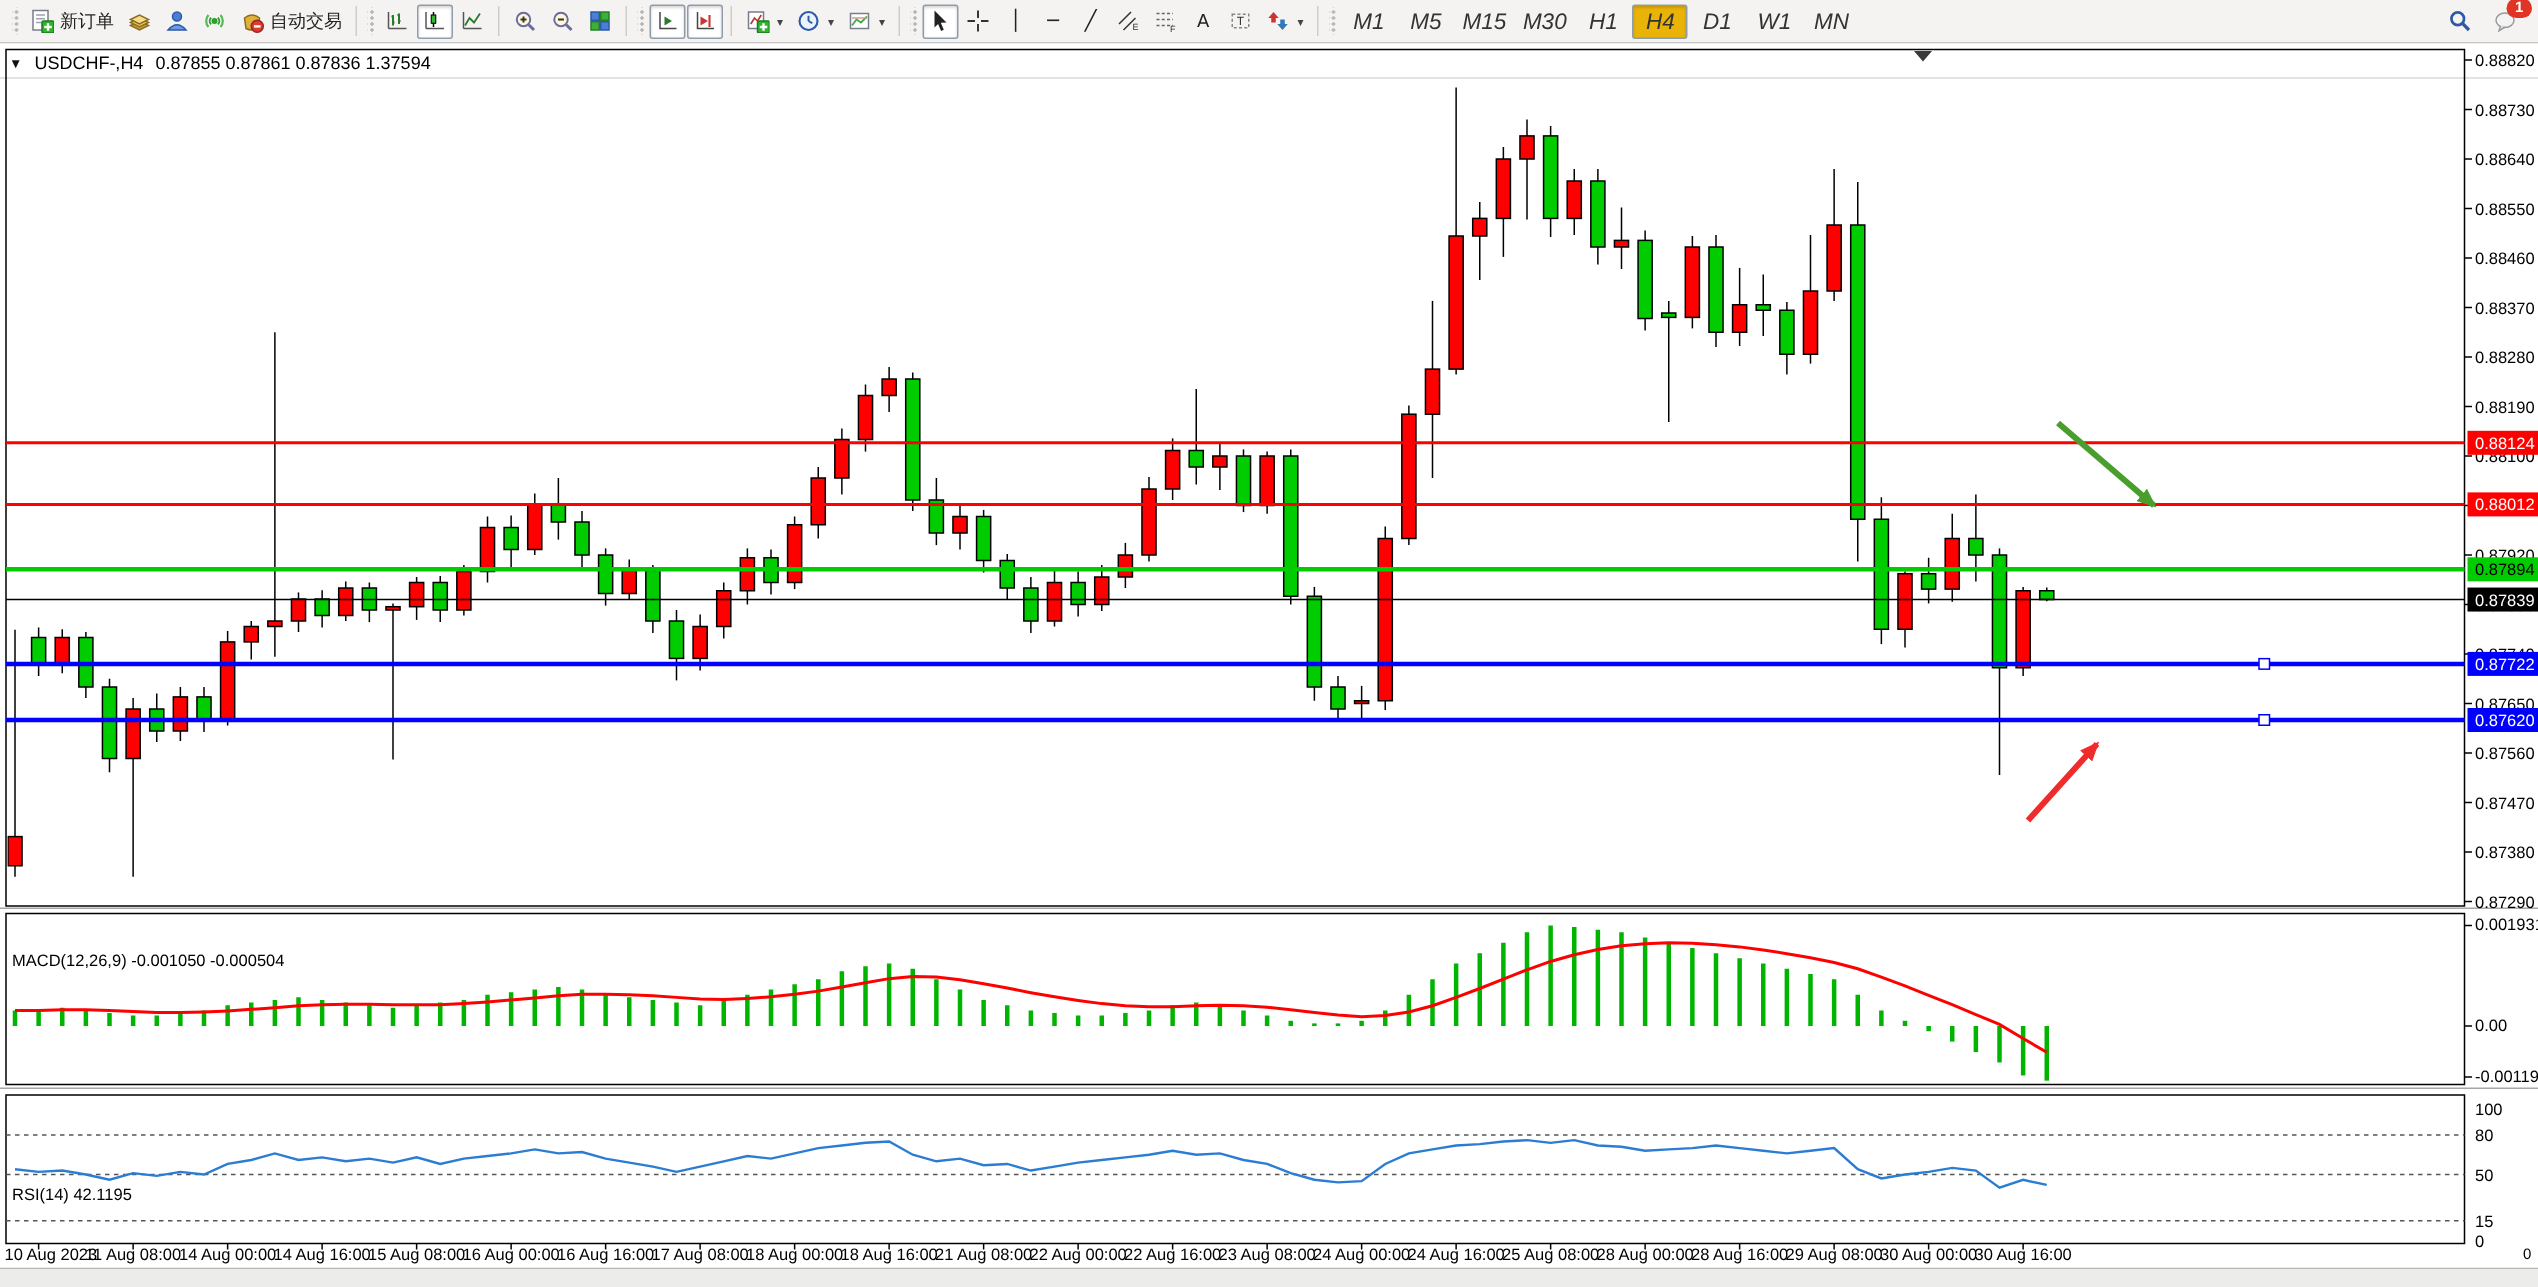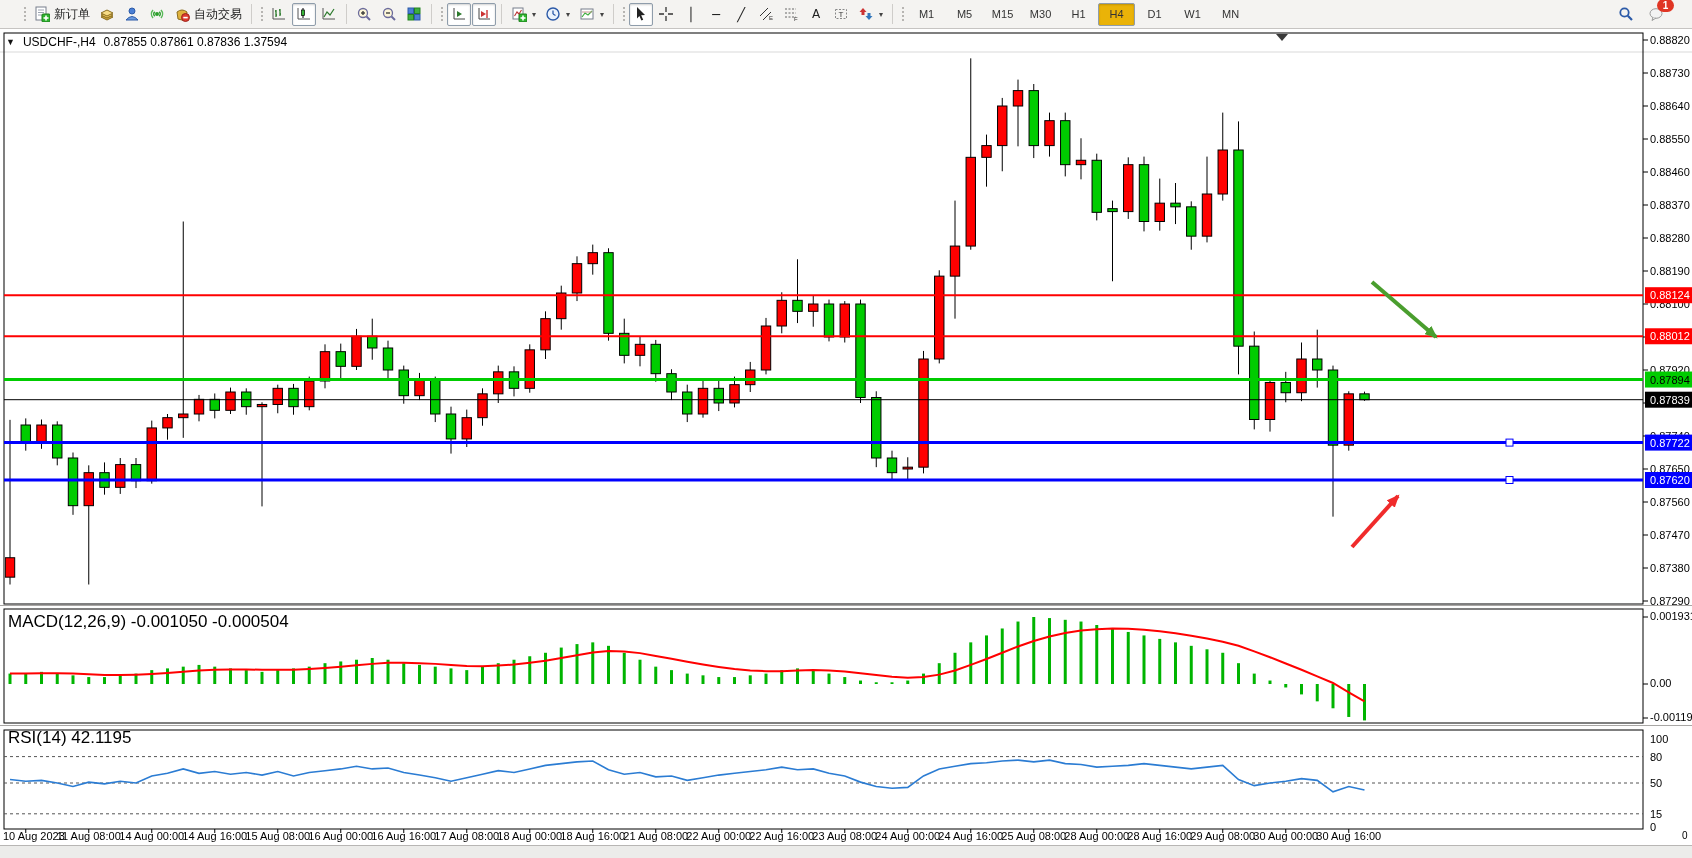--- a/index.html
+++ b/index.html
@@ -1,43 +1,43 @@
 <!DOCTYPE html>
 <html><head>
 <meta charset="utf-8">
 <style>
   html,body{margin:0;padding:0;}
   body{width:1692px;height:858px;overflow:hidden;background:#fff;
        font-family:"Liberation Sans","DejaVu Sans",sans-serif;-webkit-font-smoothing:antialiased;}
   
   .toolbar{height:29px;background:#f4f3f1;border-bottom:1px solid #c6c4c2;
-           display:flex;align-items:center;padding:0 20px;gap:1px;box-sizing:border-box;}
+           display:flex;align-items:center;padding:0 6px;gap:1px;box-sizing:border-box;}
   .tb-handle{width:5px;height:18px;margin:0 2px;
              background-image:radial-gradient(#b7b5b2 1px,transparent 1.2px);
              background-size:4px 4px;background-position:1px 1px;}
   .tb-sep{width:1px;height:20px;background:#cfcdca;margin:0 4px;}
   .tb-btn{height:23px;min-width:24px;padding:0 3px;display:flex;align-items:center;justify-content:center;
           gap:4px;border:1px solid transparent;border-radius:2px;font-size:12px;color:#222;cursor:default;box-sizing:border-box;}
   .tb-btn.active{background:#ffffff;border:1px solid #8f9dab;box-shadow:inset 0 1px 2px rgba(0,0,0,.18);}
   .tb-btn .glyph{font-size:13px;line-height:1;font-family:"DejaVu Sans","DejaVu Sans Mono",sans-serif;}
   .tb-btn .caret{font-size:8px;color:#444;margin-left:1px;}
-  .tf-btn{height:21px;min-width:27px;padding:0 4px;font-size:11px;color:#333;
-          display:flex;align-items:center;justify-content:center;border:1px solid transparent;border-radius:2px;}
+  .tf-btn{height:21px;min-width:27px;padding:0 4px;font-size:15px;color:#333;
+          display:flex;align-items:center;justify-content:center;border:1px solid transparent;border-radius:2px;font-style:italic;}
   .tf-btn.active{background:#eab308;border:1px solid #8f9dab;box-shadow:inset 0 1px 2px rgba(0,0,0,.18);}
   .tb-right{margin-left:auto;display:flex;align-items:center;gap:6px;padding-right:4px;}
   .badge{position:absolute;top:-5px;right:-7px;background:#e03524;color:#fff;border-radius:8px;
          font-size:10px;font-weight:bold;min-width:13px;height:13px;line-height:13px;text-align:center;padding:0 2px;}
   .chat-wrap{position:relative;}
   .icon16{width:16px;height:16px;display:block;}
   
   .chart-area{position:relative;width:1692px;height:816px;background:#fff;}
   #chart-svg{position:absolute;left:0;top:0;}
   .chart-title{position:absolute;left:6px;top:6px;font-size:12px;color:#000;display:flex;gap:8px;align-items:center;}
   .chart-title .oct{font-size:9px;color:#111;}
-  .ind-label{position:absolute;left:8px;font-size:17px;color:#000;}
+  .ind-label{position:absolute;left:8px;font-size:11px;color:#000;margin-top:23px;}
   .statusbar{height:13px;background:#ececea;border-top:1px solid #b8b6b4;}
   text{font-family:"Liberation Sans","DejaVu Sans",sans-serif;}
 </style>
 </head>
 <body>
 
 <div class="toolbar">
   <div class="tb-handle"></div>
 
   <div class="tb-btn">
@@ -692,16 +692,16 @@
         <line x1="1348.75" y1="800" x2="1348.75" y2="804" stroke="#000"></line>
         <text x="1348.75" y="811" font-size="11" fill="#000" text-anchor="middle">30 Aug 16:00</text>
       </g>
     </svg>
   <div class="chart-title">
     <span class="oct">▼</span>
     <span>USDCHF-,H4</span>
     <span>0.87855 0.87861 0.87836 1.37594</span>
   </div>
   <div class="ind-label" style="top:583px">MACD(12,26,9) -0.001050 -0.000504</div>
-  <div class="ind-label" style="top:699px">RSI(14) 42.1195</div>
+  <div class="ind-label" style="top:739px">RSI(14) 42.1195</div>
 </div>
 
 <div class="statusbar"></div>
 
 </body></html>

